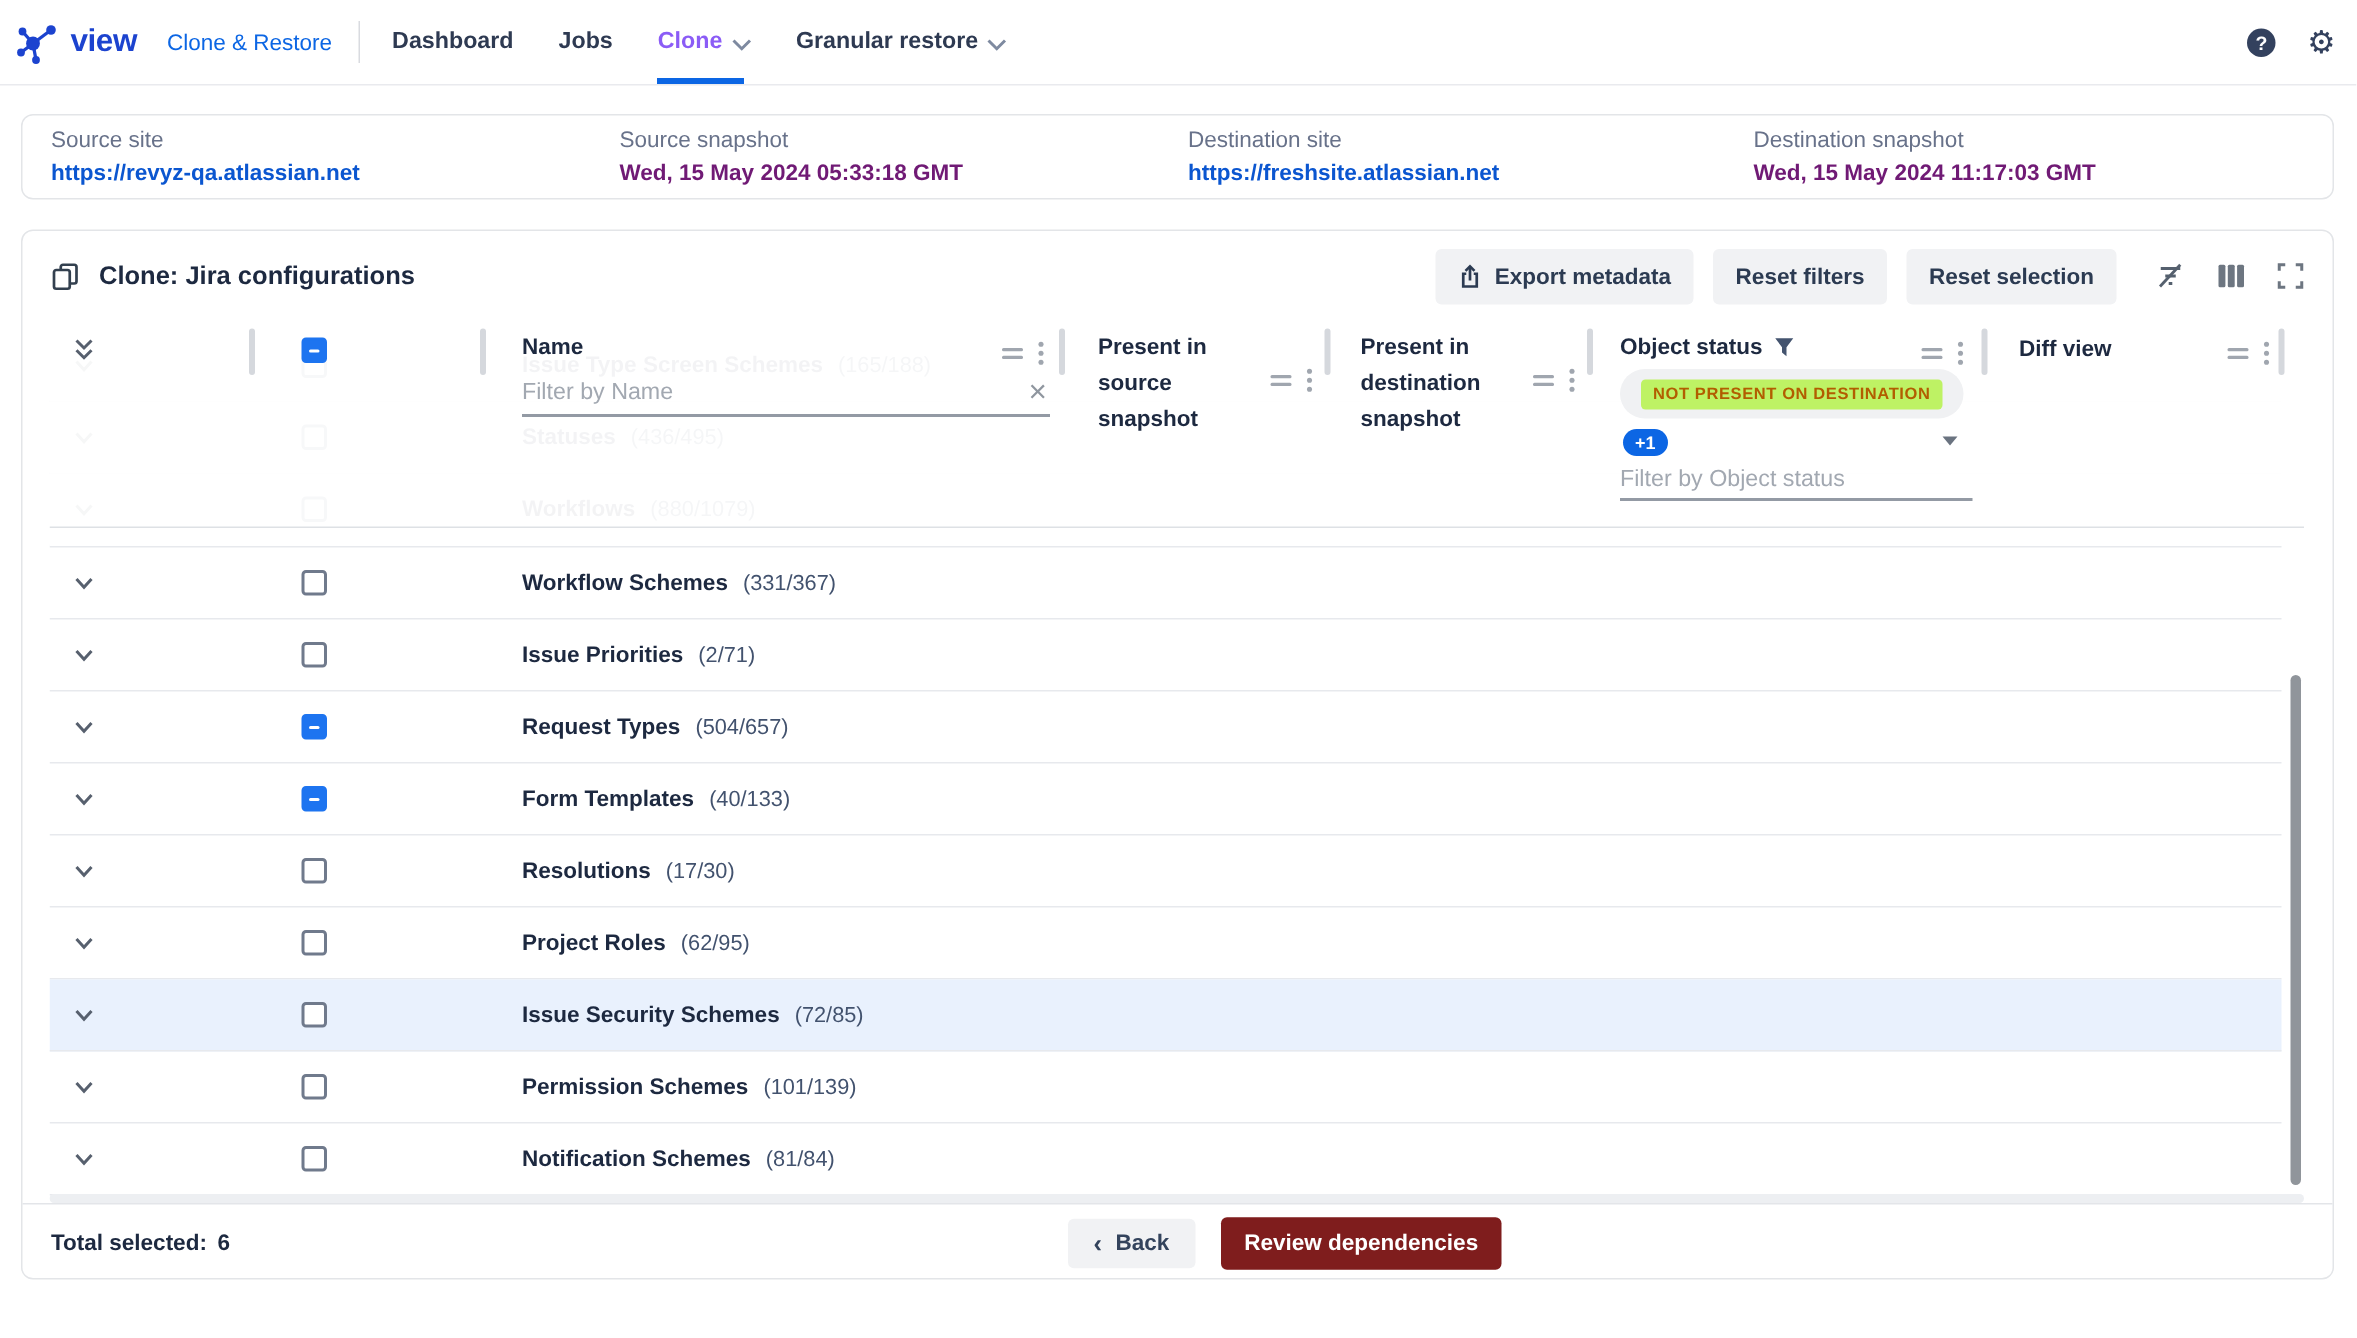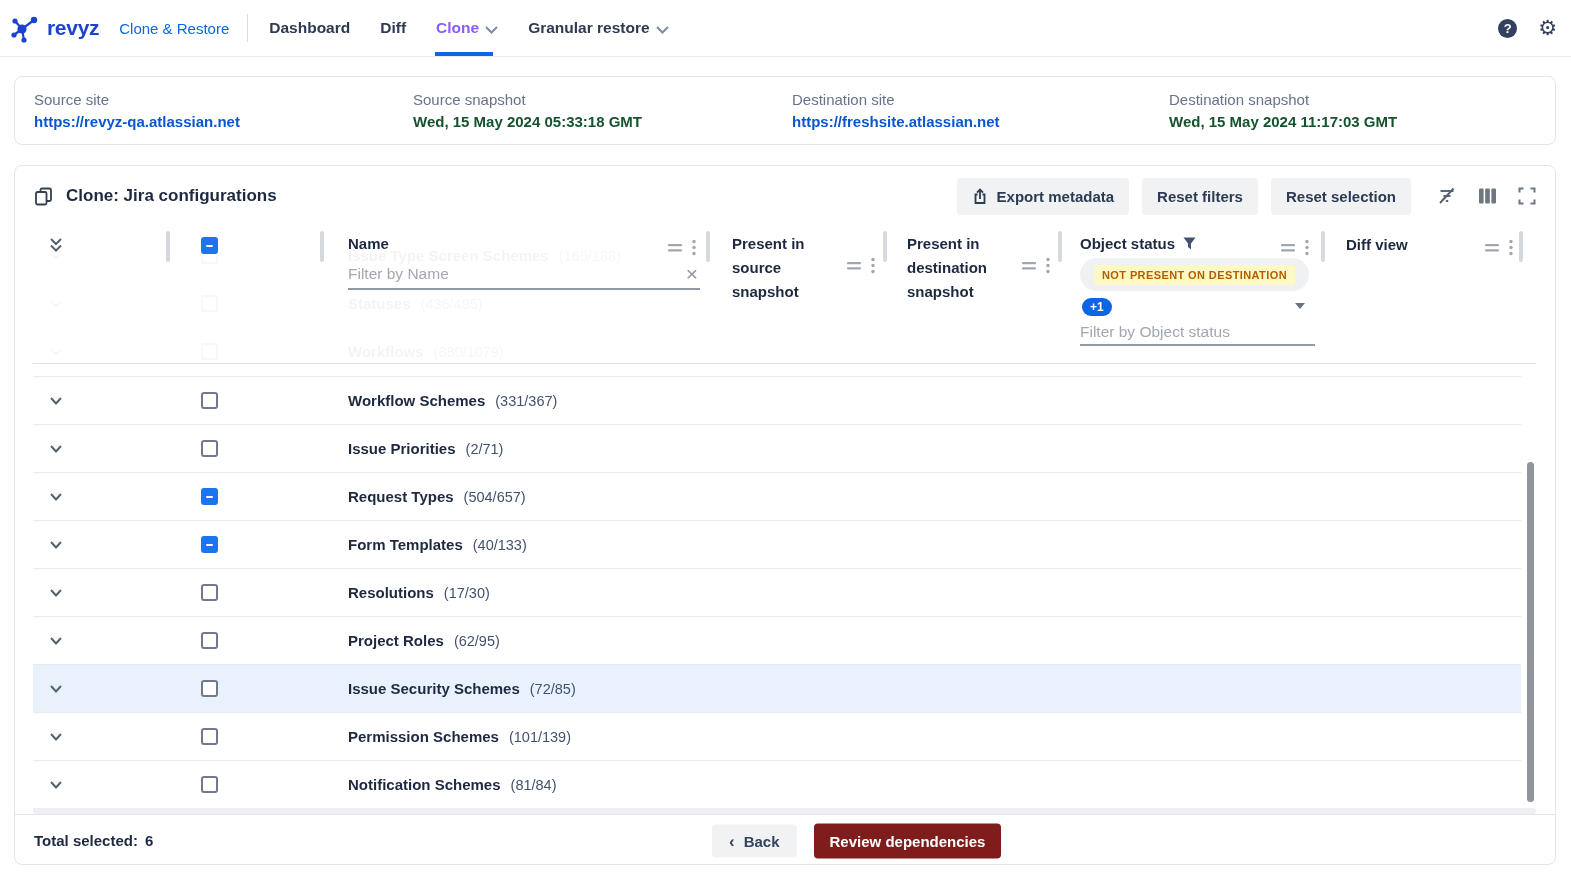--- a/index.html
+++ b/index.html
@@ -15,24 +15,24 @@
   .nav-items { display:flex; height:100%; }
   .nav-item { display:flex; align-items:center; padding:0 15px; position:relative; font-size:15.5px; font-weight:700; color:#2e3a52; cursor:pointer; }
   .nav-item .caret { margin-left:6px; margin-top:3px; }
   .nav-item.active { color:#8b5cf6; }
   .nav-item.active::after { content:""; position:absolute; left:14px; right:20px; bottom:0; height:4px; background:#0c66e4; }
   .nav-right { margin-left:auto; display:flex; align-items:center; gap:21px; }
   .help-icon { width:19px; height:19px; border-radius:50%; background:#33415e; color:#fff; font-size:13px; font-weight:700; display:flex; align-items:center; justify-content:center; cursor:pointer; }
   .gear-icon { font-family:"DejaVu Sans", sans-serif; font-size:21px; color:#33415e; line-height:1; cursor:pointer; }
 
   
-  .info-card { margin:19px 15px 0 14px; height:69px; border:1px solid #e3e5e8; border-radius:8px;
+  .info-card { margin:19px 15px 0 14px; height:57px; border:1px solid #e3e5e8; border-radius:8px;
                display:grid; grid-template-columns:379px 379px 377px 1fr; align-items:center; padding-left:19px; }
   .info-label { font-size:15px; color:#68728a; margin-bottom:5px; }
-  .info-value { font-size:15px; font-weight:700; color:#14532d; }
+  .info-value { font-size:15px; font-weight:700; color:#701a75; }
   .info-item.is-link .info-value { color:#0b56d0; cursor:pointer; }
 
   
   .panel { margin:20px 15px 0 14px; height:700px; border:1px solid #e3e5e8; border-radius:8px; position:relative; }
   .panel-head { height:60px; display:flex; align-items:center; padding:0 19px; }
   .title-group { display:flex; align-items:center; gap:13px; }
   .panel-title { font-size:17px; font-weight:700; color:#1d2940; }
   .toolbar { margin-left:auto; display:flex; align-items:center; gap:13px; }
   .btn { height:37px; display:flex; align-items:center; gap:9px; padding:0 15px; background:#f1f2f4; border:none; border-radius:4px;
          font-family:inherit; font-size:15px; font-weight:600; color:#2c3b52; cursor:pointer; }
@@ -67,21 +67,21 @@
   .th-label { font-size:15px; font-weight:700; color:#1d2940; }
   .hgroup { position:absolute; display:flex; align-items:center; gap:9px; }
   .abs { position:absolute; }
 
   .filter-wrap { position:absolute; left:26px; right:8px; top:33px; height:31px; border-bottom:2px solid #939aa4; display:flex; align-items:center; }
   .filter-wrap input, .status-filter input { flex:1; border:none; outline:none; background:transparent; font-family:inherit; font-size:15.5px; color:#333; }
   .filter-wrap input::placeholder, .status-filter input::placeholder { color:#a2a8b1; }
   .clear-x { font-size:21px; color:#8f969f; line-height:1; cursor:pointer; padding:0 2px; }
 
   .chip-capsule { position:absolute; left:20px; top:32px; height:33px; background:#f0f1f3; border-radius:17px; display:flex; align-items:center; padding:0 14px; }
-  .chip { background:#fef9c3; color:#b25d00; font-size:11px; font-weight:700; letter-spacing:.4px; padding:4px 8px; border-radius:3px; white-space:nowrap; }
+  .chip { background:#bef264; color:#b25d00; font-size:11px; font-weight:700; letter-spacing:.4px; padding:4px 8px; border-radius:3px; white-space:nowrap; }
   .more-badge { position:absolute; left:22px; top:72px; background:#0c66e4; color:#fff; font-size:12px; font-weight:700; height:18px; line-height:18px; padding:0 8px; border-radius:9px; cursor:pointer; }
   .dd-caret { position:absolute; right:18px; top:77px; width:0; height:0; border-left:5px solid transparent; border-right:5px solid transparent; border-top:6px solid #6a7380; cursor:pointer; }
   .status-filter { position:absolute; left:20px; right:8px; top:94px; height:26px; border-bottom:2px solid #939aa4; display:flex; align-items:center; }
 
   .wrap-label { width:102px; line-height:24px; }
 
   .vthumb { position:absolute; right:2px; top:236px; width:7px; height:340px; background:#90959b; border-radius:4px; cursor:grab; }
   .htrack { position:absolute; left:0; right:0; bottom:0; height:6px; background:#edeff2; border-radius:3px; cursor:grab; }
 
   
@@ -107,33 +107,33 @@
             <line x1="14" y1="19" x2="6" y2="25"></line>
               <line x1="14" y1="19" x2="16" y2="30"></line>
           </g>
           <circle cx="14" cy="19" r="4.6" fill="#1c43cf"></circle>
           <circle cx="26" cy="10" r="3.2" fill="#1c43cf"></circle>
           <circle cx="7" cy="11" r="2.6" fill="#1c43cf"></circle>
           <circle cx="6" cy="25" r="2.6" fill="#1c43cf"></circle>
           <circle cx="16" cy="30" r="2.6" fill="#1c43cf"></circle>
         </svg>
       </span>
-      <span class="brand-text">revyz</span>
+      <span class="brand-text">view</span>
     </div>
     <a class="product">Clone &amp; Restore</a>
     <div class="nav-divider"></div>
     <nav class="nav-items">
 
         <a class="nav-item">
           <span class="nav-label">Dashboard</span>
 
         </a>
 
         <a class="nav-item">
-          <span class="nav-label">Diff</span>
+          <span class="nav-label">Jobs</span>
 
         </a>
 
         <a class="nav-item active">
           <span class="nav-label">Clone</span>
           <svg class="caret" width="13" height="8" viewBox="0 0 13 8">
             <path d="M1 1 L6.5 6.5 L12 1" fill="none" stroke="#7e8aa0" stroke-width="2"></path>
           </svg>
         </a>
 

